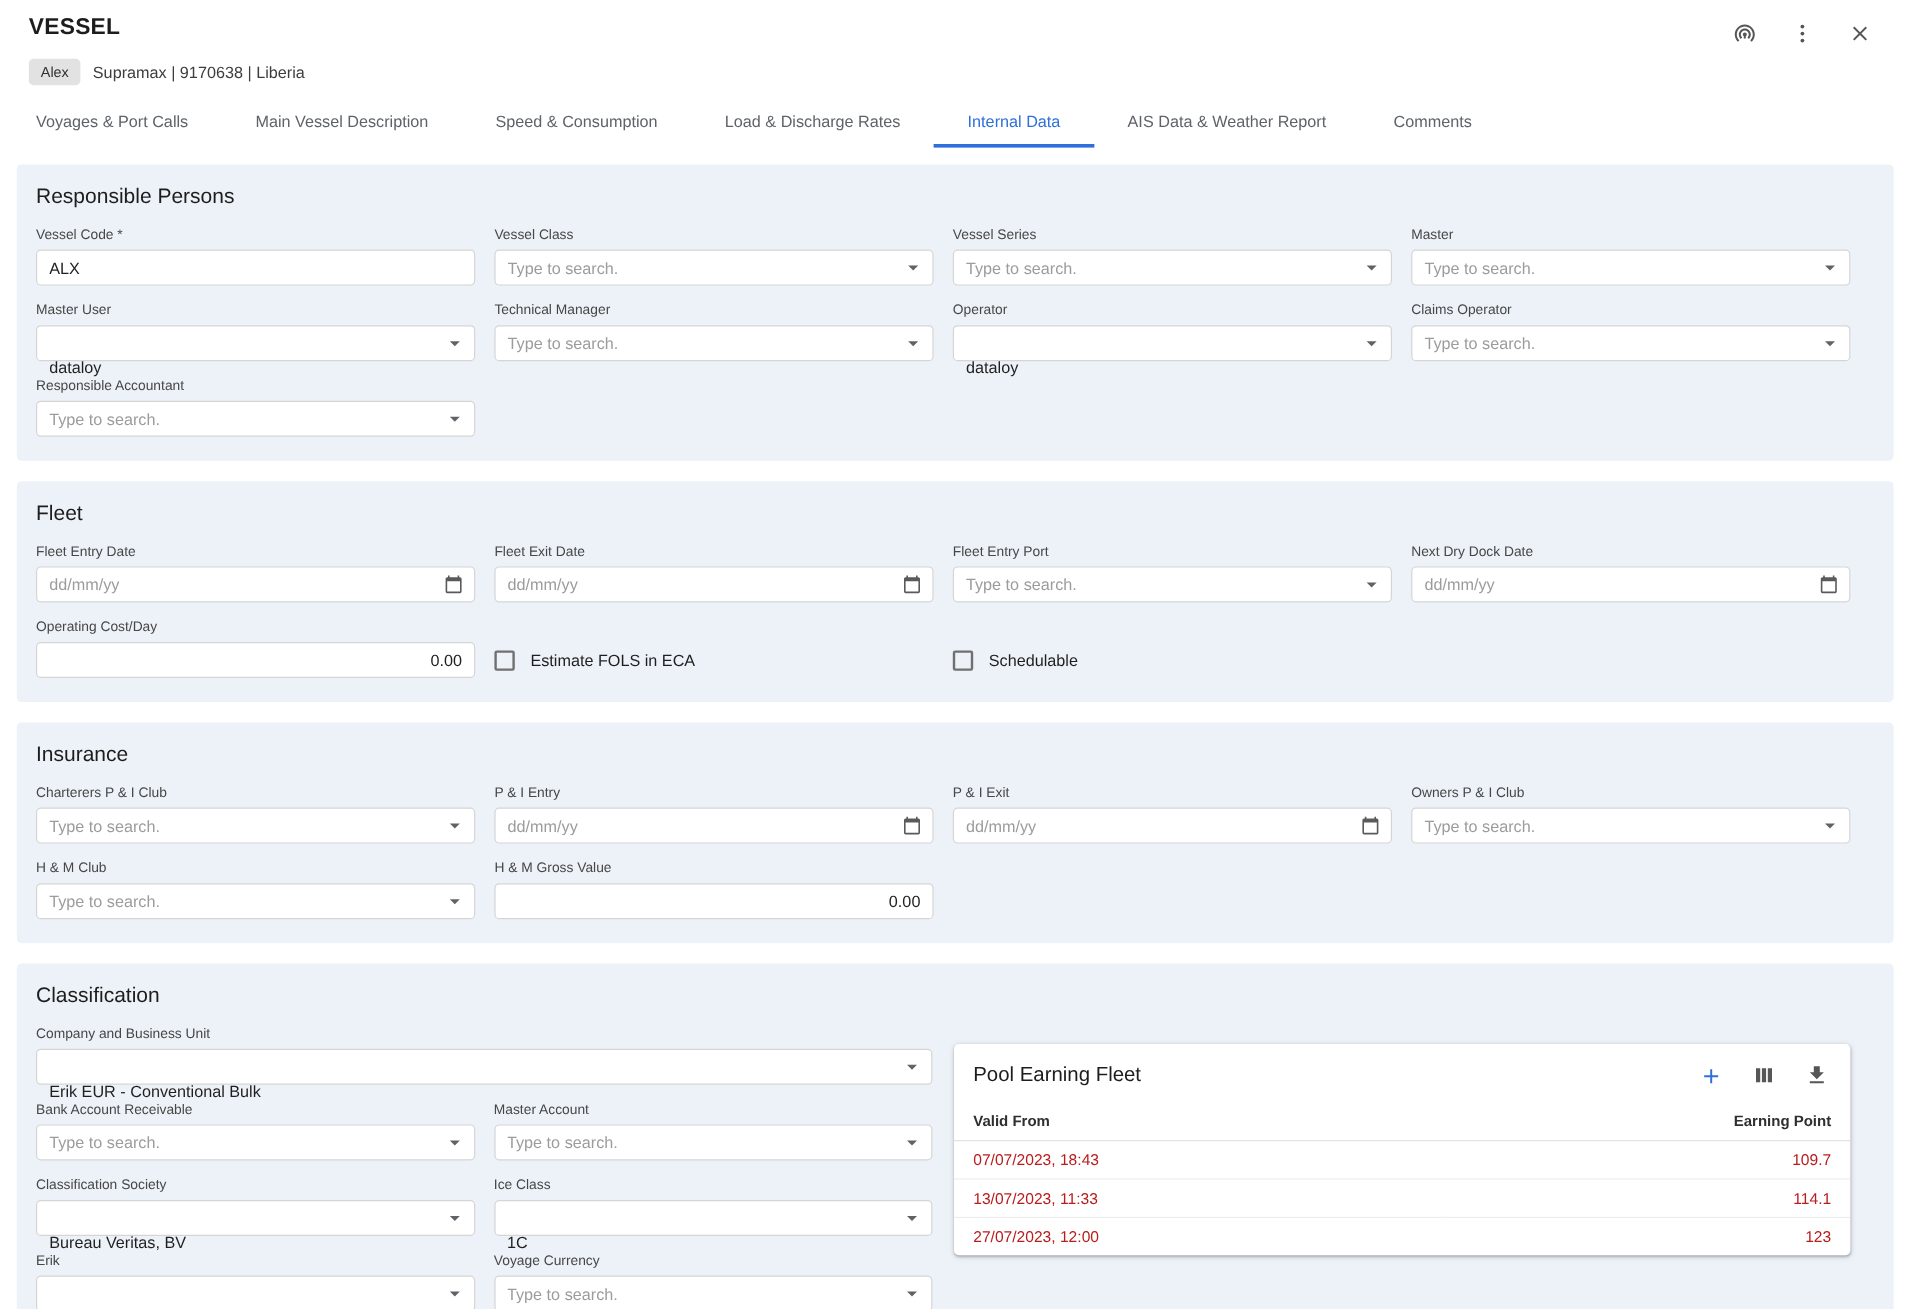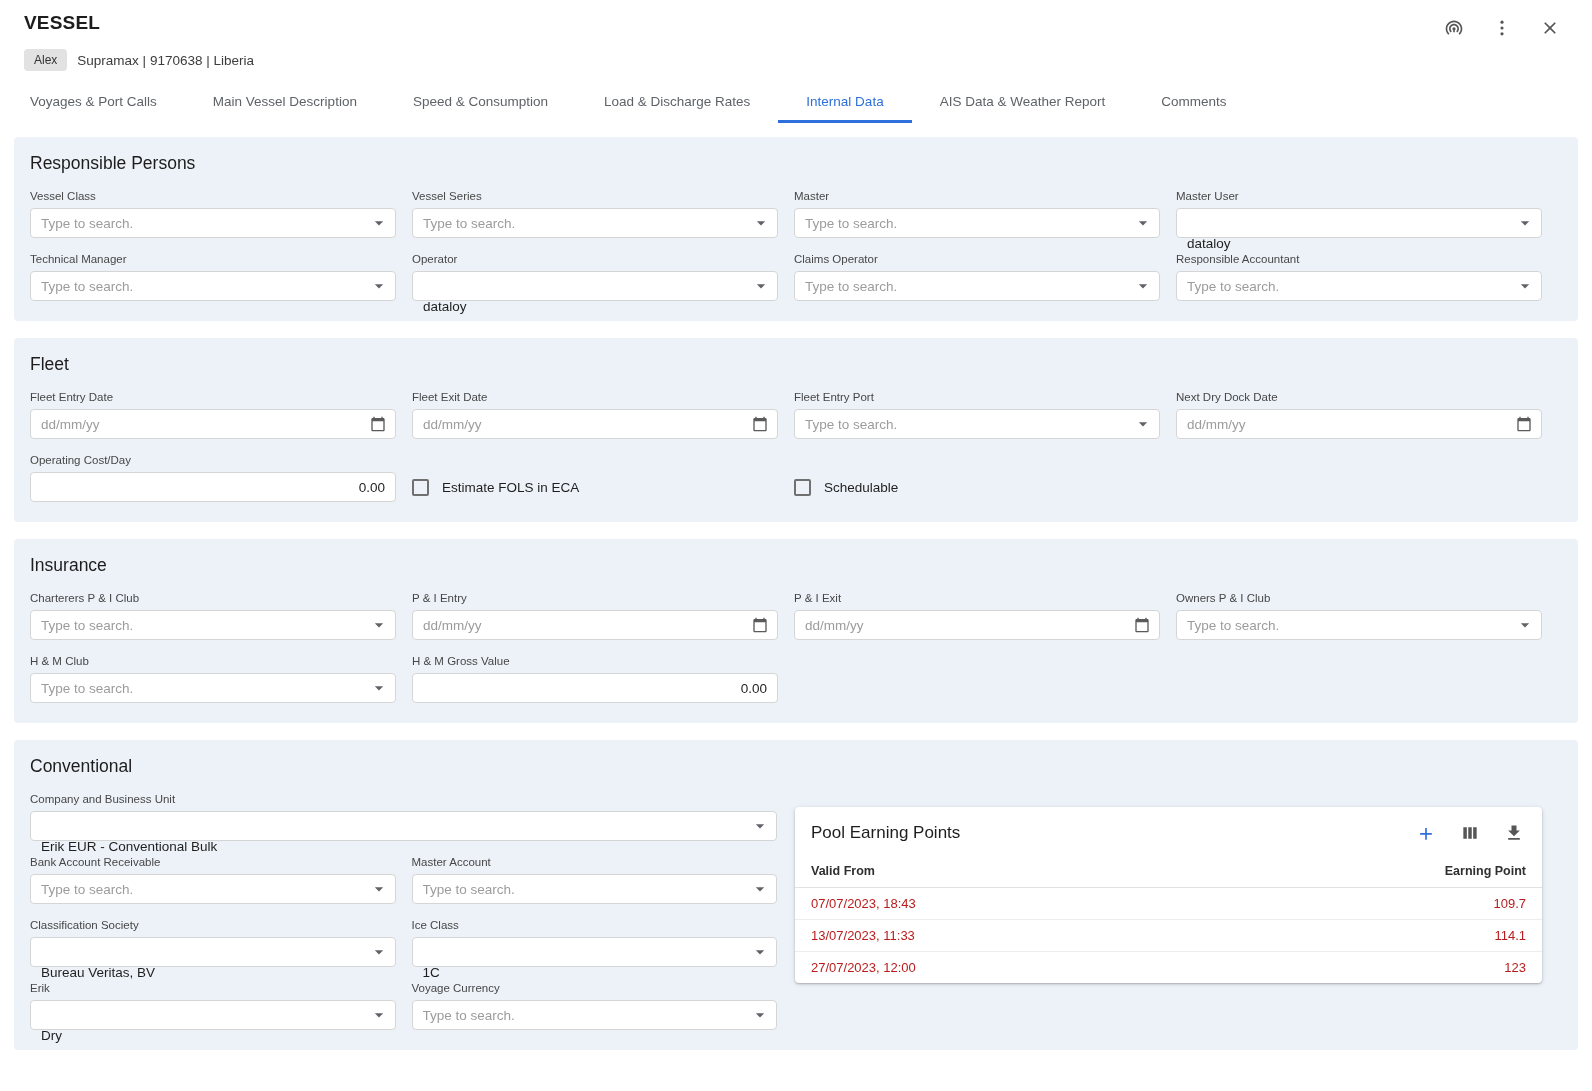--- a/index.html
+++ b/index.html
@@ -130,20 +130,24 @@
     <div class="tab">AIS Data &amp; Weather Report</div>
     <div class="tab">Comments</div>
   </nav>
 
   <main>
 
     <section class="section">
       <h2 class="section-title">Responsible Persons</h2>
       <div class="grid4">
 
+        <div class="field">
+          <label class="field-label">Vessel Code *</label>
+          <input class="textbox" value="ALX" style="">
+        </div>
 
         <div class="field">
           <label class="field-label">Vessel Class</label>
           <div class="control select">
             <span class="grow placeholder">Type to search.</span>
             <svg class="dd-icon" viewBox="0 0 24 24">
                 <path d="M7 10l5 5 5-5z"></path>
               </svg>
           </div>
         </div>
@@ -345,21 +349,21 @@
 
         <div class="field">
           <label class="field-label">H &amp; M Gross Value</label>
           <input class="textbox num" value="0.00" style="">
         </div>
 
       </div>
     </section>
 
     <section class="section">
-      <h2 class="section-title">Conventional</h2>
+      <h2 class="section-title">Classification</h2>
       <div class="misc-grid">
 
         <div class="misc-left">
 
           <div class="field span2">
             <label class="field-label">Company and Business Unit</label>
             <div class="control select">
               <span class="grow value">Erik EUR - Conventional Bulk</span>
               <svg class="dd-icon" viewBox="0 0 24 24">
                   <path d="M7 10l5 5 5-5z"></path>
@@ -424,21 +428,21 @@
               <svg class="dd-icon" viewBox="0 0 24 24">
                   <path d="M7 10l5 5 5-5z"></path>
                 </svg>
             </div>
           </div>
 
         </div>
 
         <div class="pool-card">
           <div class="pool-head">
-            <h3 class="pool-title">Pool Earning Points</h3>
+            <h3 class="pool-title">Pool Earning Fleet</h3>
             <div class="pool-actions">
               <span class="icon-btn accent">
                 <svg viewBox="0 0 24 24">
                     <path d="M19 13h-6v6h-2v-6H5v-2h6V5h2v6h6v-2z" transform="translate(0,1)"></path>
                   </svg>
               </span>
               <span class="icon-btn">
                 <svg viewBox="0 0 24 24">
                     <path d="M4 5h4.2v14H4zM9.9 5h4.2v14H9.9zM15.8 5H20v14h-4.2z"></path>
                   </svg>

